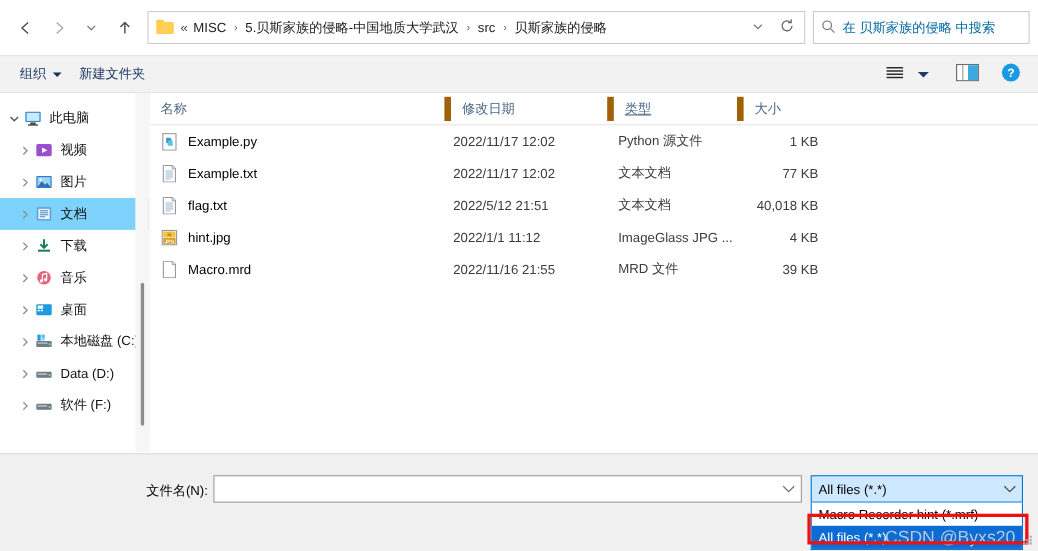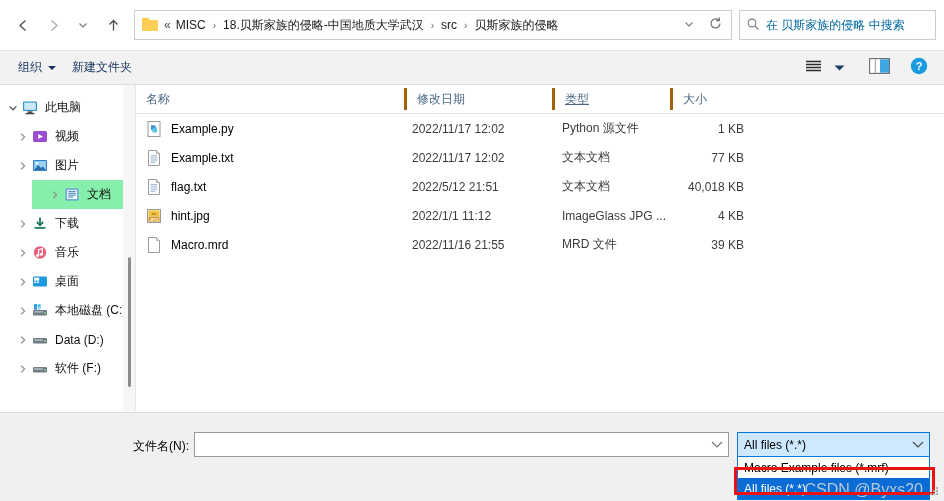--- a/index.html
+++ b/index.html
@@ -173,21 +173,21 @@
   .sb-item {
     height: 29px;
     display: flex;
     align-items: center;
     font-size: 12px;
     color: #111111;
     padding-left: 4px;
     box-sizing: border-box;
     white-space: nowrap;
   }
-  .sb-item.selected { background: #86efac; margin-left: 32px; }
+  .sb-item.selected { background: #7dd3fc; }
   .sb-exp {
     width: 18px;
     flex: none;
     display: flex;
     align-items: center;
     justify-content: center;
   }
   .sb-icon {
     width: 17px; height: 16px;
     flex: none;
@@ -234,21 +234,21 @@
     background: #ffffff;
     position: relative;
   }
   .col-h {
     font-size: 12px;
     color: #4a6785;
     padding-left: 10px;
     box-sizing: border-box;
     height: 22px;
     line-height: 22px;
-    border-left: 3px solid #a16207;
+    border-left: 6px solid #a16207;
     position: relative;
   }
   .col-h:first-child { border-left: none; }
   .sort-caret {
     position: absolute;
     left: 144px;
     top: -7px;
     font-size: 11px;
     color: #8a8a8a;
     line-height: 1;
@@ -453,21 +453,21 @@
 
   <div class="addressbar">
     <span class="folder-icon">
       <span class="tab"></span>
         <span class="body"></span>
     </span>
     <span class="crumbs">
       <span class="crumb-ellip">«</span>
       <span class="crumb">MISC</span>
       <span class="crumb-sep">›</span>
-      <span class="crumb">18.贝斯家族的侵略-中国地质大学武汉</span>
+      <span class="crumb">5.贝斯家族的侵略-中国地质大学武汉</span>
       <span class="crumb-sep">›</span>
       <span class="crumb">src</span>
       <span class="crumb-sep">›</span>
       <span class="crumb">贝斯家族的侵略</span>
     </span>
     <span class="addr-chevron">
       <span>
         <svg width="14" height="14" viewBox="0 0 14 14">
             <path d="M3.5 5.5 L7 9 L10.5 5.5" fill="none" stroke="#7a7a7a" stroke-width="1.2"></path>
           </svg>
@@ -781,21 +781,21 @@
     <span>
       <svg width="12" height="9" viewBox="0 0 12 9">
           <path d="M1 2 L6 7 L11 2" fill="none" stroke="#4b4b4b" stroke-width="1.1"></path>
         </svg>
     </span>
   </span>
 </div>
 
 <div class="filter-list" id="filter-list">
     <div class="fl-opt">
-      <span>Macro Example files (*.mrf)</span>
+      <span>Macro Recorder hint (*.mrf)</span>
     </div>
     <div class="fl-opt sel">
       <span>All files (*.*)</span>
       <span class="watermark">CSDN @Byxs20</span>
     </div>
   </div>
 
 <div class="redbox"></div>
 
 <div class="grip">

